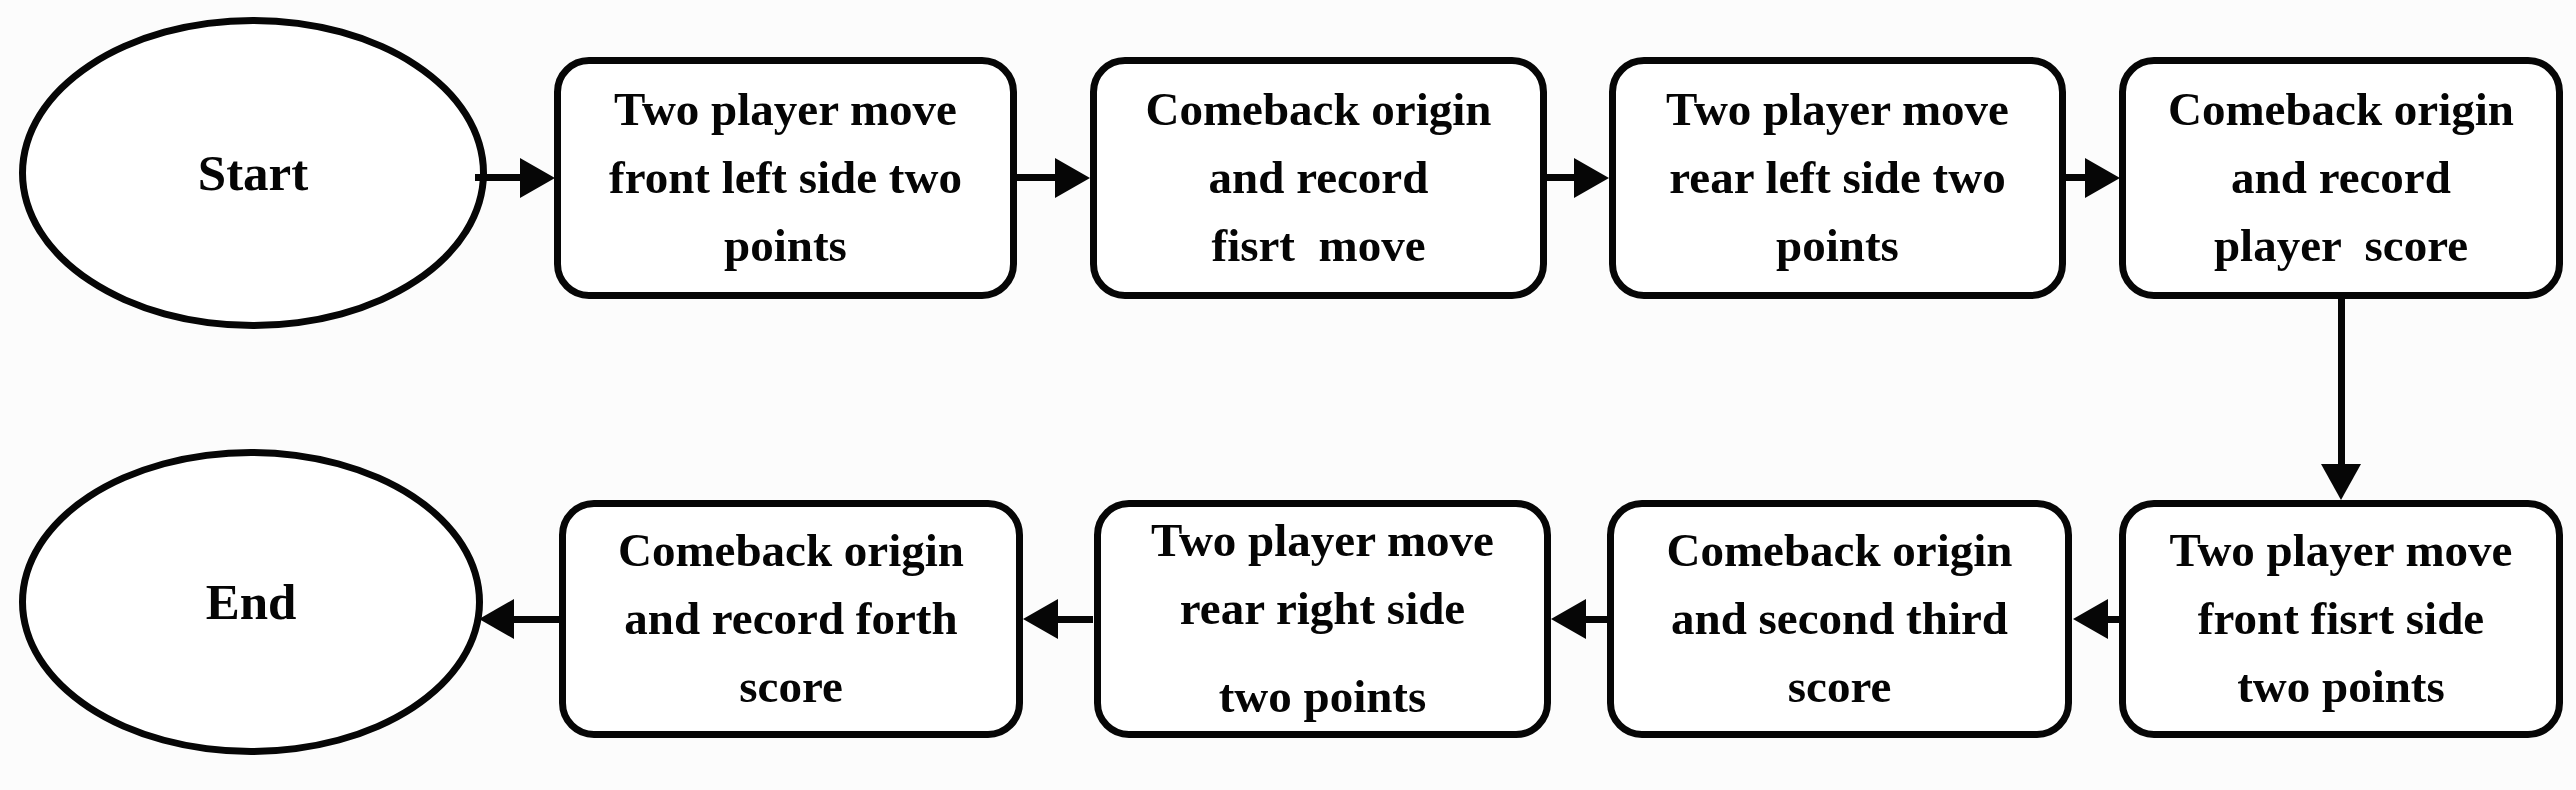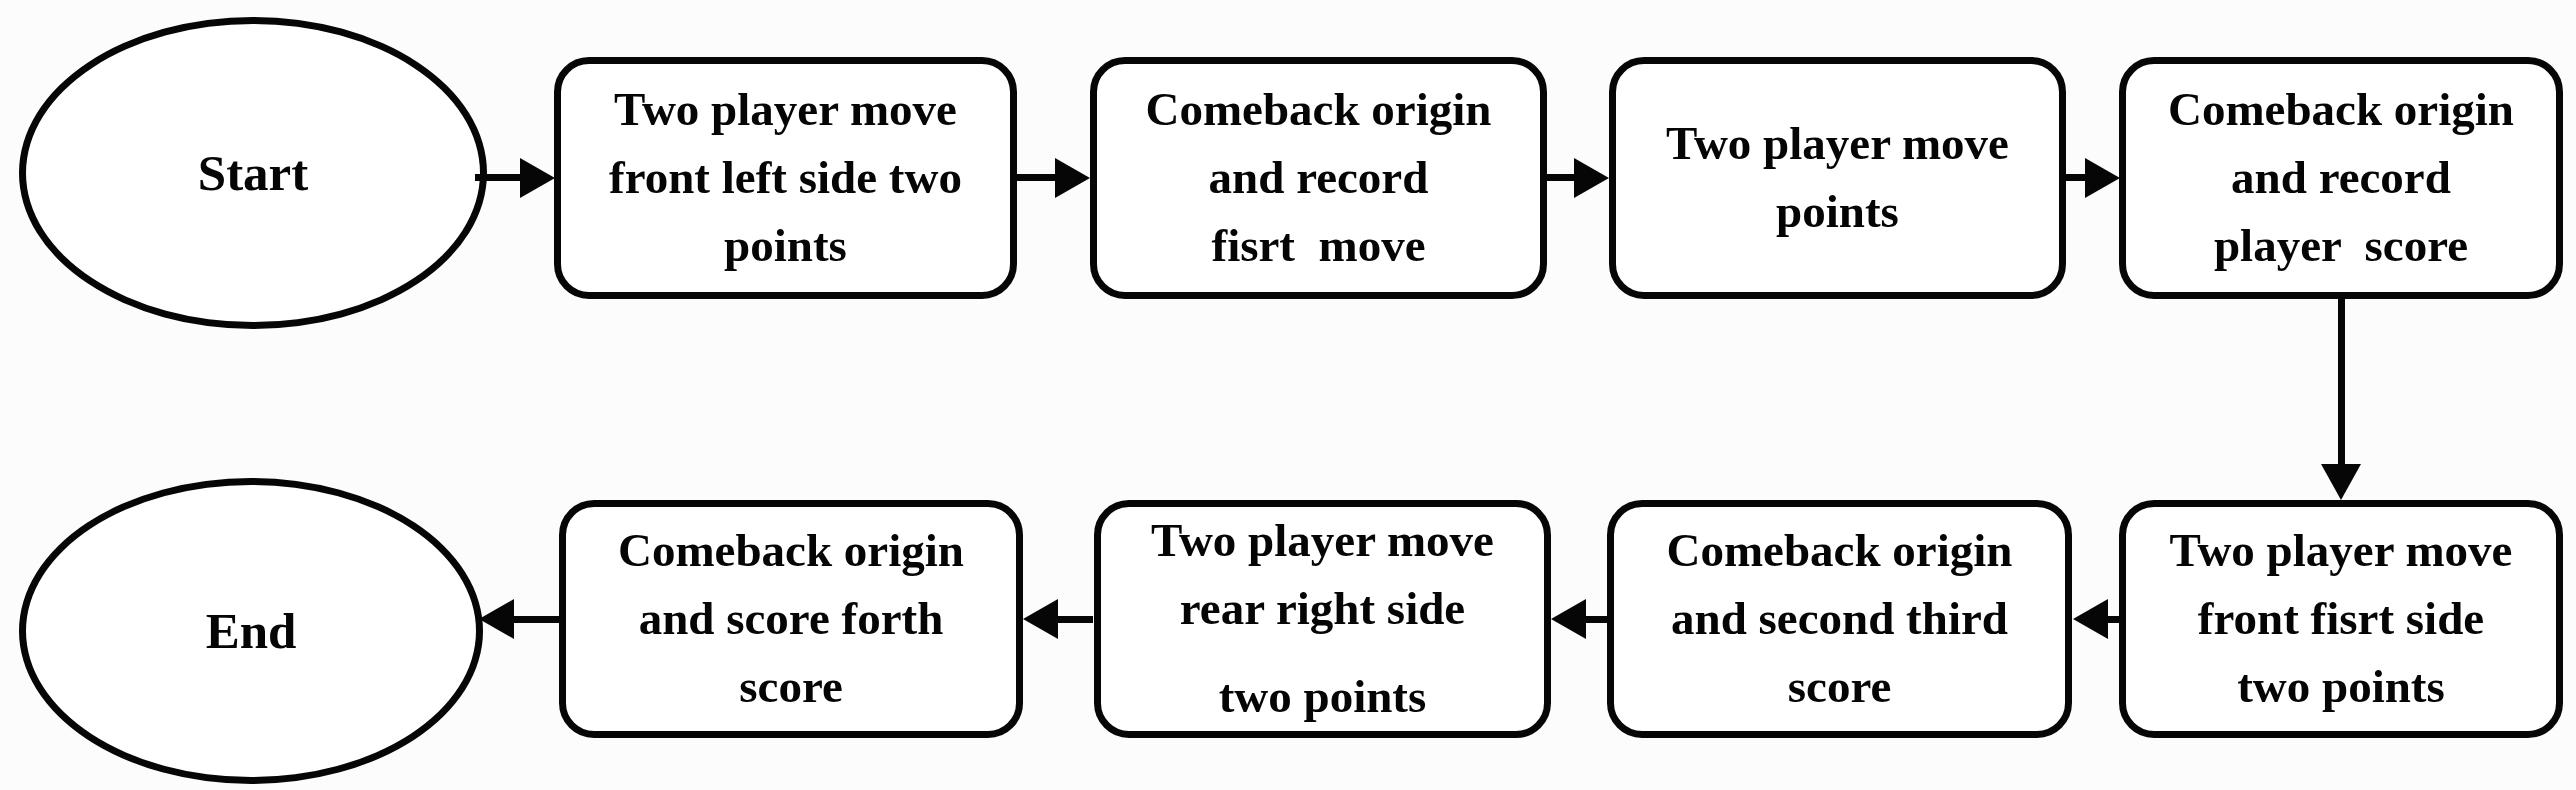--- a/index.html
+++ b/index.html
@@ -93,20 +93,21 @@
   </div>
 
   <div class="node process" style="left:1090px; top:57px; width:457px; height:242px;">
     <span class="line">Comeback origin</span>
     <span class="line">and record</span>
     <span class="line">fisrt  move</span>
   </div>
 
   <div class="node process" style="left:1609px; top:57px; width:457px; height:242px;">
     <span class="line">Two player move</span>
+    <span class="line">rear left side two</span>
     <span class="line">points</span>
   </div>
 
   <div class="node process" style="left:2119px; top:57px; width:444px; height:242px;">
     <span class="line">Comeback origin</span>
     <span class="line">and record</span>
     <span class="line">player  score</span>
   </div>
 
   <div class="node process" style="left:2119px; top:500px; width:444px; height:238px;">
@@ -122,25 +123,25 @@
   </div>
 
   <div class="node process" style="left:1094px; top:500px; width:457px; height:238px;">
     <span class="line">Two player move</span>
     <span class="line">rear right side</span>
     <span class="line gap-top">two points</span>
   </div>
 
   <div class="node process" style="left:559px; top:500px; width:464px; height:238px;">
     <span class="line">Comeback origin</span>
-    <span class="line">and score forth</span>
+    <span class="line">and record forth</span>
     <span class="line">score</span>
   </div>
 
-  <div class="node terminal" style="left:19px; top:478px; width:464px; height:306px;">
+  <div class="node terminal" style="left:19px; top:449px; width:464px; height:306px;">
     <span class="line">End</span>
   </div>
 
   <div class="hline" style="left:475px; top:174px; width:52px;"></div>
   <div class="head-right" style="left:520px; top:158px;"></div>
 
   <div class="hline" style="left:1016px; top:174px; width:44px;"></div>
   <div class="head-right" style="left:1055px; top:158px;"></div>
 
   <div class="hline" style="left:1547px; top:174px; width:32px;"></div>

